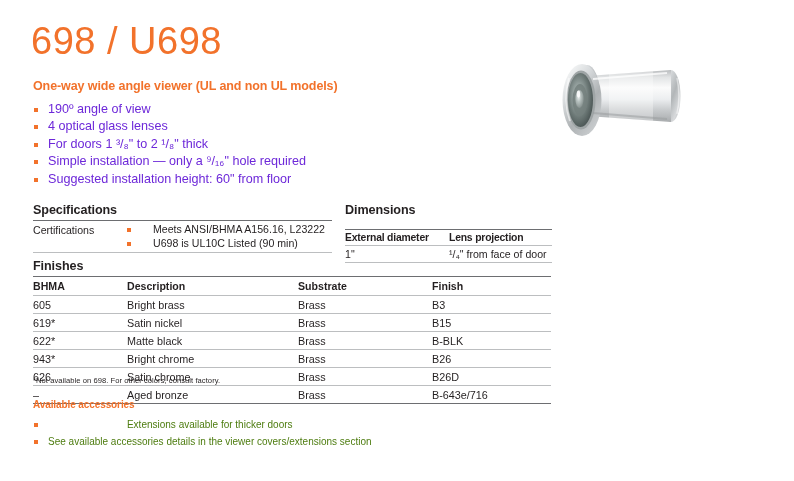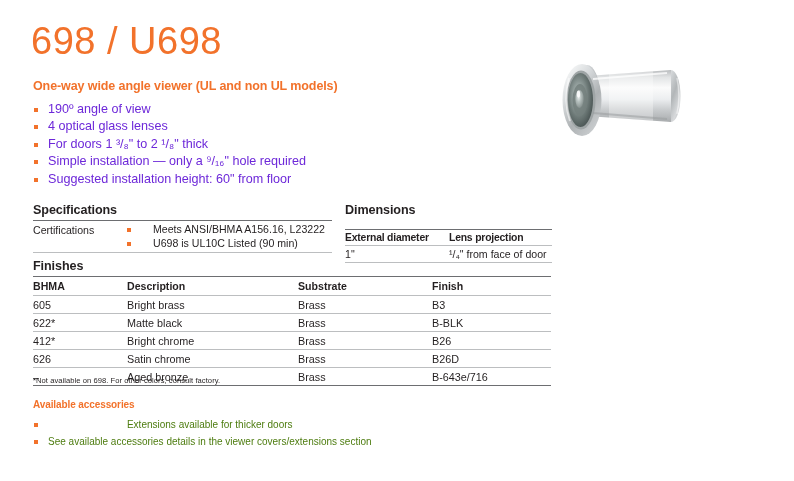--- a/index.html
+++ b/index.html
@@ -319,27 +319,33 @@
         <th class="fin-c3">Substrate</th>
         <th class="fin-c4">Finish</th>
       </tr>
       <tr>
         <td>605</td>
         <td>Bright brass</td>
         <td>Brass</td>
         <td>B3</td>
       </tr>
       <tr>
+        <td>619*</td>
+        <td>Satin nickel</td>
+        <td>Brass</td>
+        <td>B15</td>
+      </tr>
+      <tr>
         <td>622*</td>
         <td>Matte black</td>
         <td>Brass</td>
         <td>B-BLK</td>
       </tr>
       <tr>
-        <td>412*</td>
+        <td>943*</td>
         <td>Bright chrome</td>
         <td>Brass</td>
         <td>B26</td>
       </tr>
       <tr>
         <td>626</td>
         <td>Satin chrome</td>
         <td>Brass</td>
         <td>B26D</td>
       </tr>

